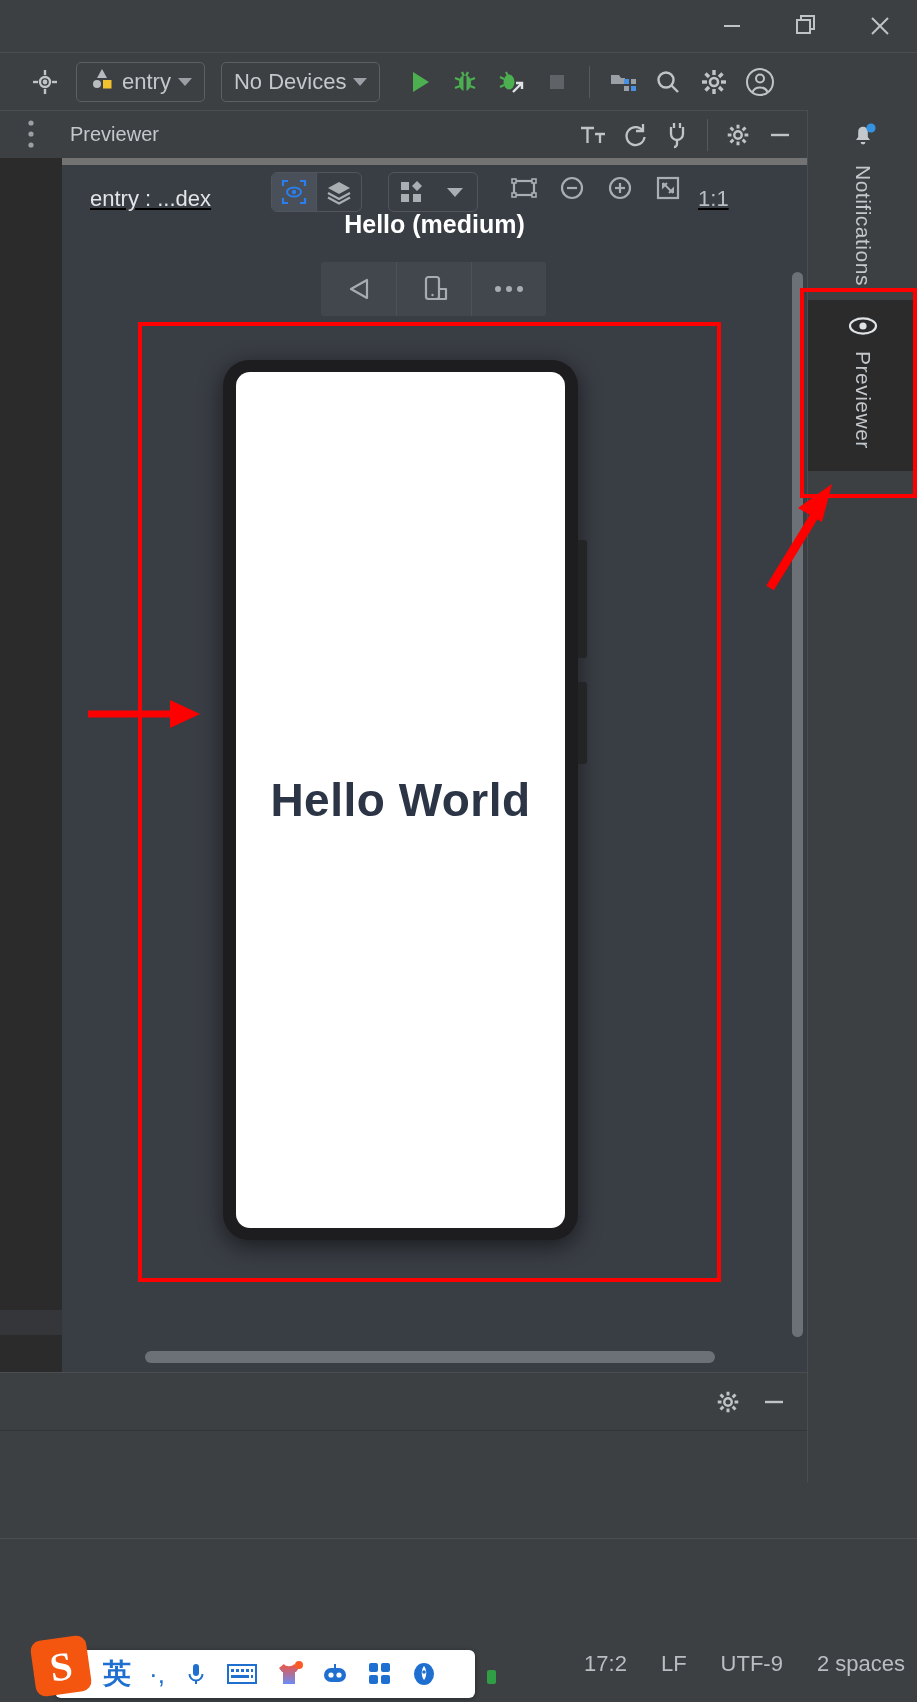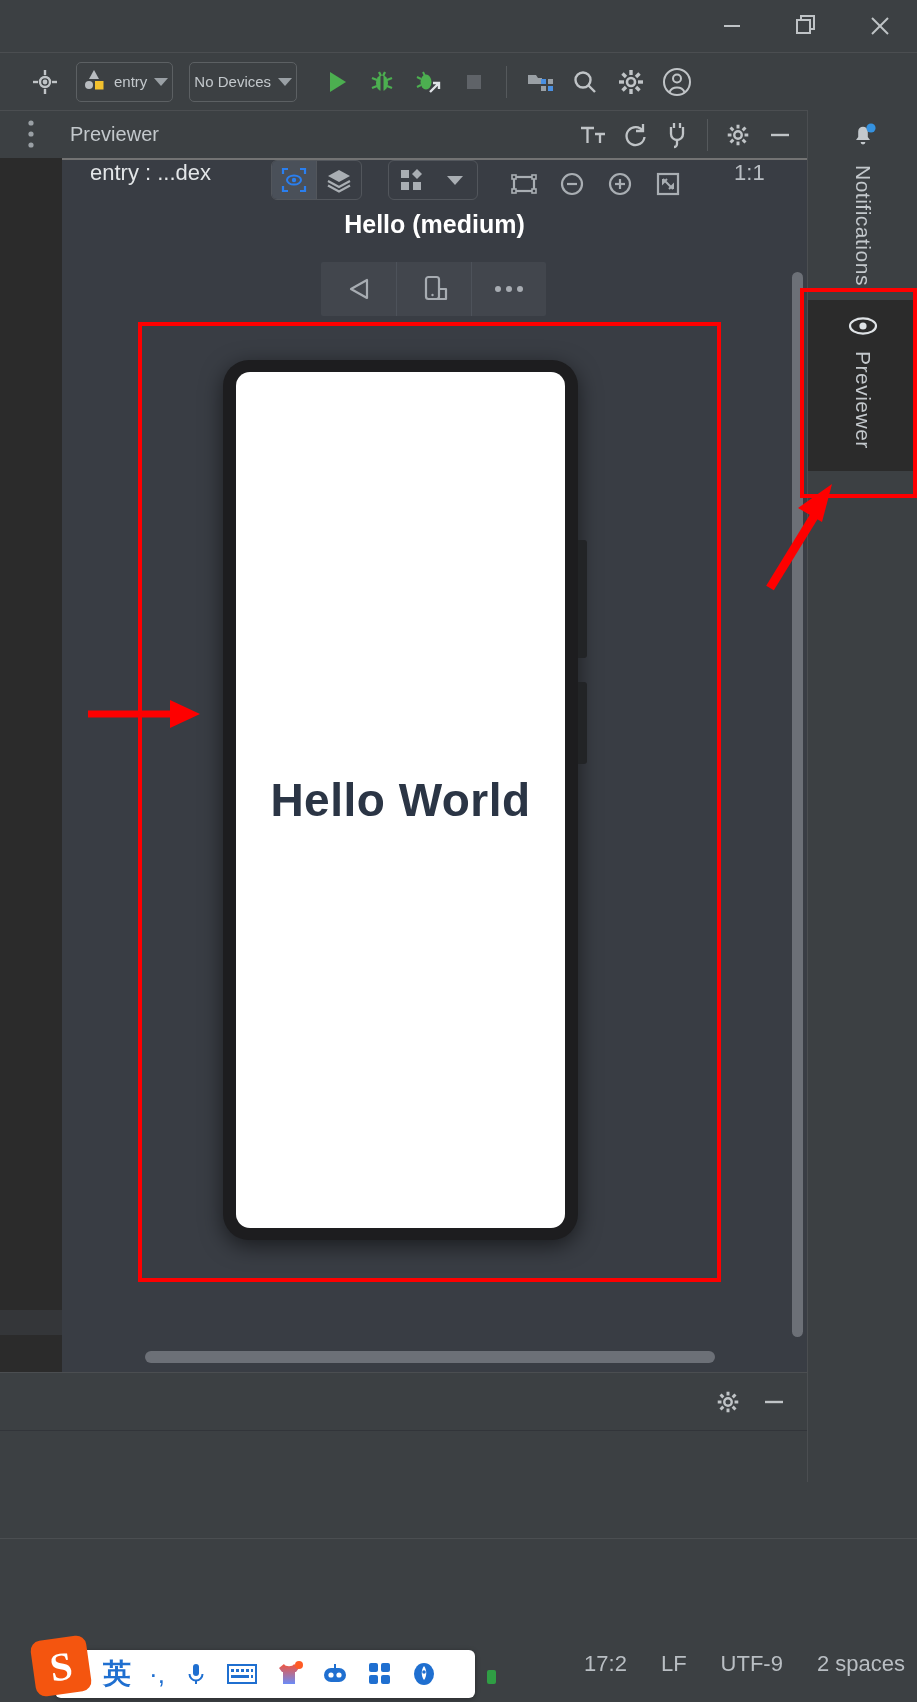--- a/index.html
+++ b/index.html
@@ -26,56 +26,56 @@
   
   .ide-toolbar {
     position:absolute; left:0; top:52px; width:917px; height:58px;
     background:#3c4043;
     border-top:1px solid #4b4e51;
     display:flex; align-items:center; gap:0px;
   }
   .tb-icon { width:46px; height:46px; display:flex; align-items:center; justify-content:center; color:#c0c4c7; flex:none;}
   .combo {
     height:40px; border:1px solid #5c6063; border-radius:5px;
-    display:flex; align-items:center; padding:0 4px; gap:7px;
-    color:#c3c8cc; font-size:15px; flex:none;
+    display:flex; align-items:center; padding:0 12px; gap:7px;
+    color:#c3c8cc; font-size:22px; flex:none;
   }
   .combo .caret { border-left:7px solid transparent; border-right:7px solid transparent; border-top:8px solid #9aa0a5; }
   .run-ico { width:46px; height:46px; display:flex; align-items:center; justify-content:center; flex:none; }
   .tb-sep { width:1px; height:32px; background:#55595c; margin:0 9px; flex:none; }
 
   
   .pv-header {
     position:absolute; left:0; top:110px; width:807px; height:48px;
     background:#3c4043; border-top:1px solid #4b4e51;
     display:flex; align-items:center;
   }
   .pv-gutter { width:62px; height:48px; display:flex; align-items:center; justify-content:center; color:#9aa0a5; }
   .pv-title { color:#c3c8cc; font-size:20px; margin-left:8px; }
   .pv-hdr-actions { margin-left:auto; display:flex; align-items:center; padding-right:6px; }
   .pv-hdr-actions .tb-icon { width:42px; height:42px; }
 
   
   .pv-subbar {
     position:absolute; left:0; top:158px; width:807px; height:54px;
-    background:#393d44; border-top:2px solid #737373;
-    display:flex; align-items:flex-start;
+    background:#393d44; border-top:7px solid #737373;
+    display:flex; align-items:flex-end;text-decoration:underline;
   }
   .check-cell { width:62px; height:54px; display:flex; align-items:center; justify-content:center; background:#2b2b2b; }
   .pv-file { color:#e3e6e8; font-size:22px; margin-left:28px; }
   .seg-group {
     display:flex; border:1px solid #52565c; border-radius:6px; overflow:hidden; height:40px; flex:none;
   }
   .seg {
     width:44px; height:38px; display:flex; align-items:center; justify-content:center;
   }
   .seg.active { background:#4a5059; }
   .seg-div { width:1px; background:#52565c; }
   .mini-ico { width:48px; height:48px; display:flex; align-items:center; justify-content:center; color:#a9aeb3; flex:none;}
-  .ratio { color:#b9bec3; font-size:22px; padding:0 6px; flex:none;margin-left:36px;}
+  .ratio { color:#b9bec3; font-size:22px; padding:0 6px; flex:none;}
 
   
   .canvas {
     position:absolute; left:62px; top:212px; width:745px; height:1160px;
     background:#393d44; overflow:hidden;
   }
   .dev-label {
     position:absolute; left:0; top:-2px; width:745px; text-align:center;
     color:#ffffff; font-size:25px; font-weight:bold;
   }

